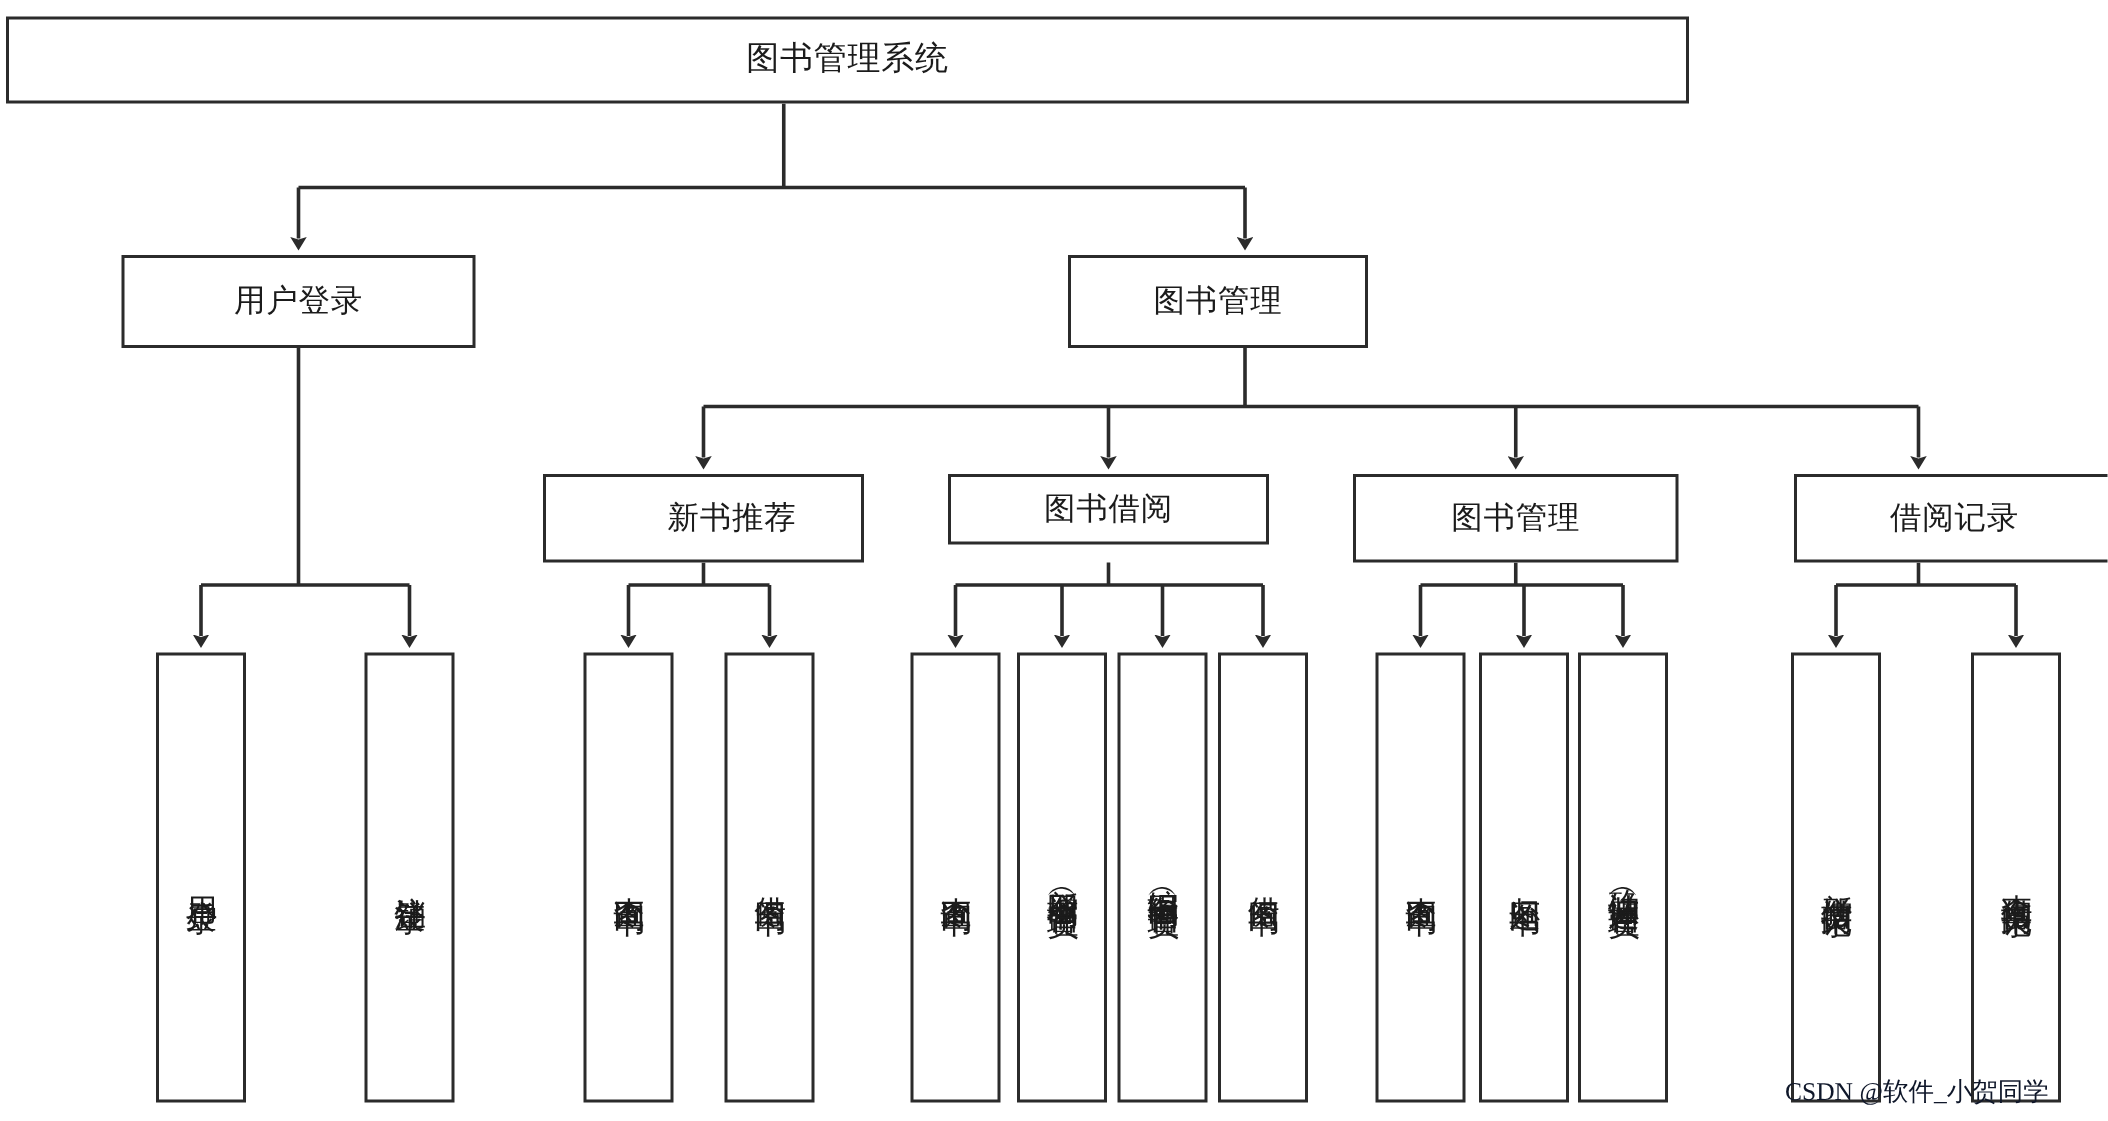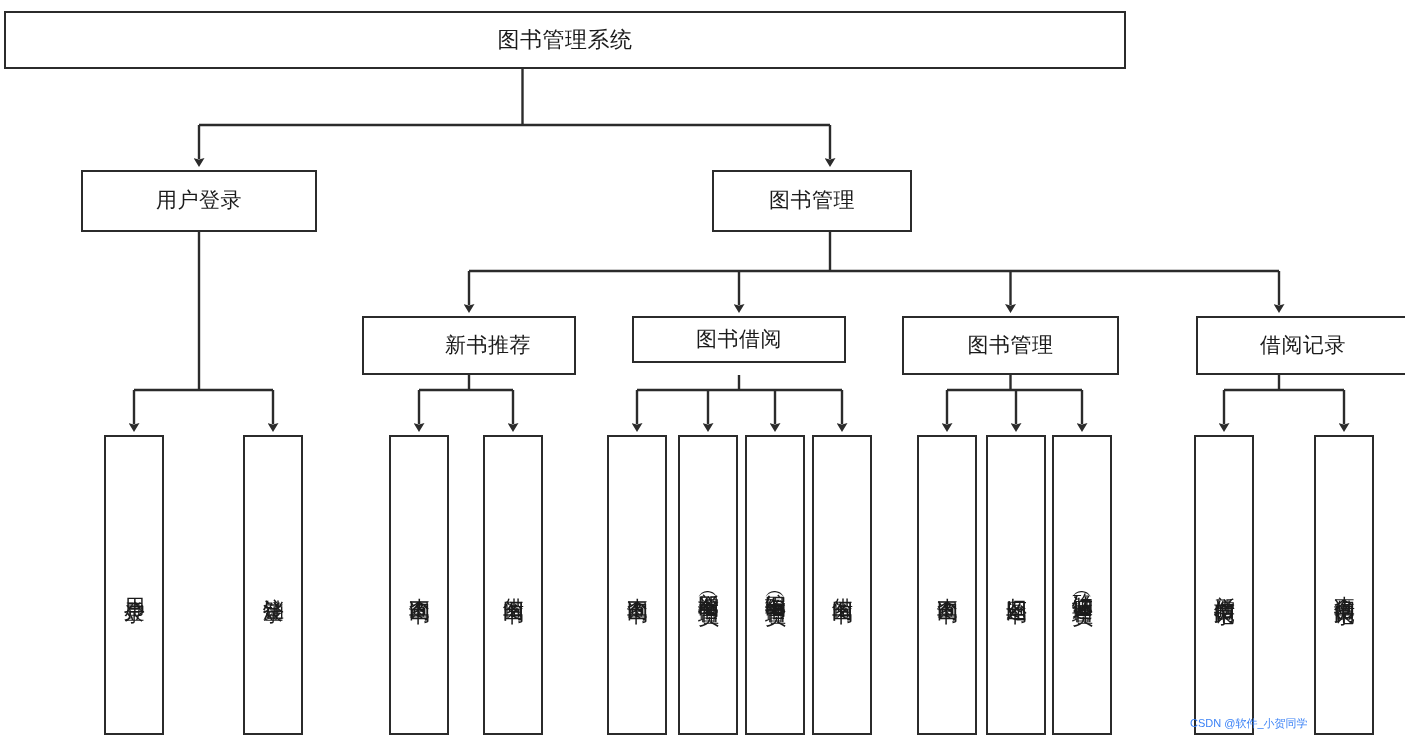--- a/index.html
+++ b/index.html
@@ -56,24 +56,24 @@
     text-orientation: upright;
     font-size: 21px;
     line-height: 1.28;
     letter-spacing: 2px;
     white-space: normal;
     max-height: 252px;
   }
   .node.root .label { font-size: 22px; }
   .watermark {
     position: absolute;
-    color: #3b82f6;
-    font-size: 11px;
+    color: #0f172a;
+    font-size: 17px;
     white-space: nowrap;
-    font-family: Liberation Sans, sans-serif;
+    font-family: Liberation Serif, serif;
   }
 </style>
 </head>
 <body>
 
 <div id="diagram-root">
   <svg class="edges" viewBox="0 0 1405 747">
     <defs>
       <marker id="arrow" markerWidth="9" markerHeight="11" refX="1" refY="5.5" orient="auto" markerUnits="userSpaceOnUse">
         <path d="M0,0 L9,5.5 L0,11 L1.6,5.5 Z" fill="#2b2b2b"></path>

